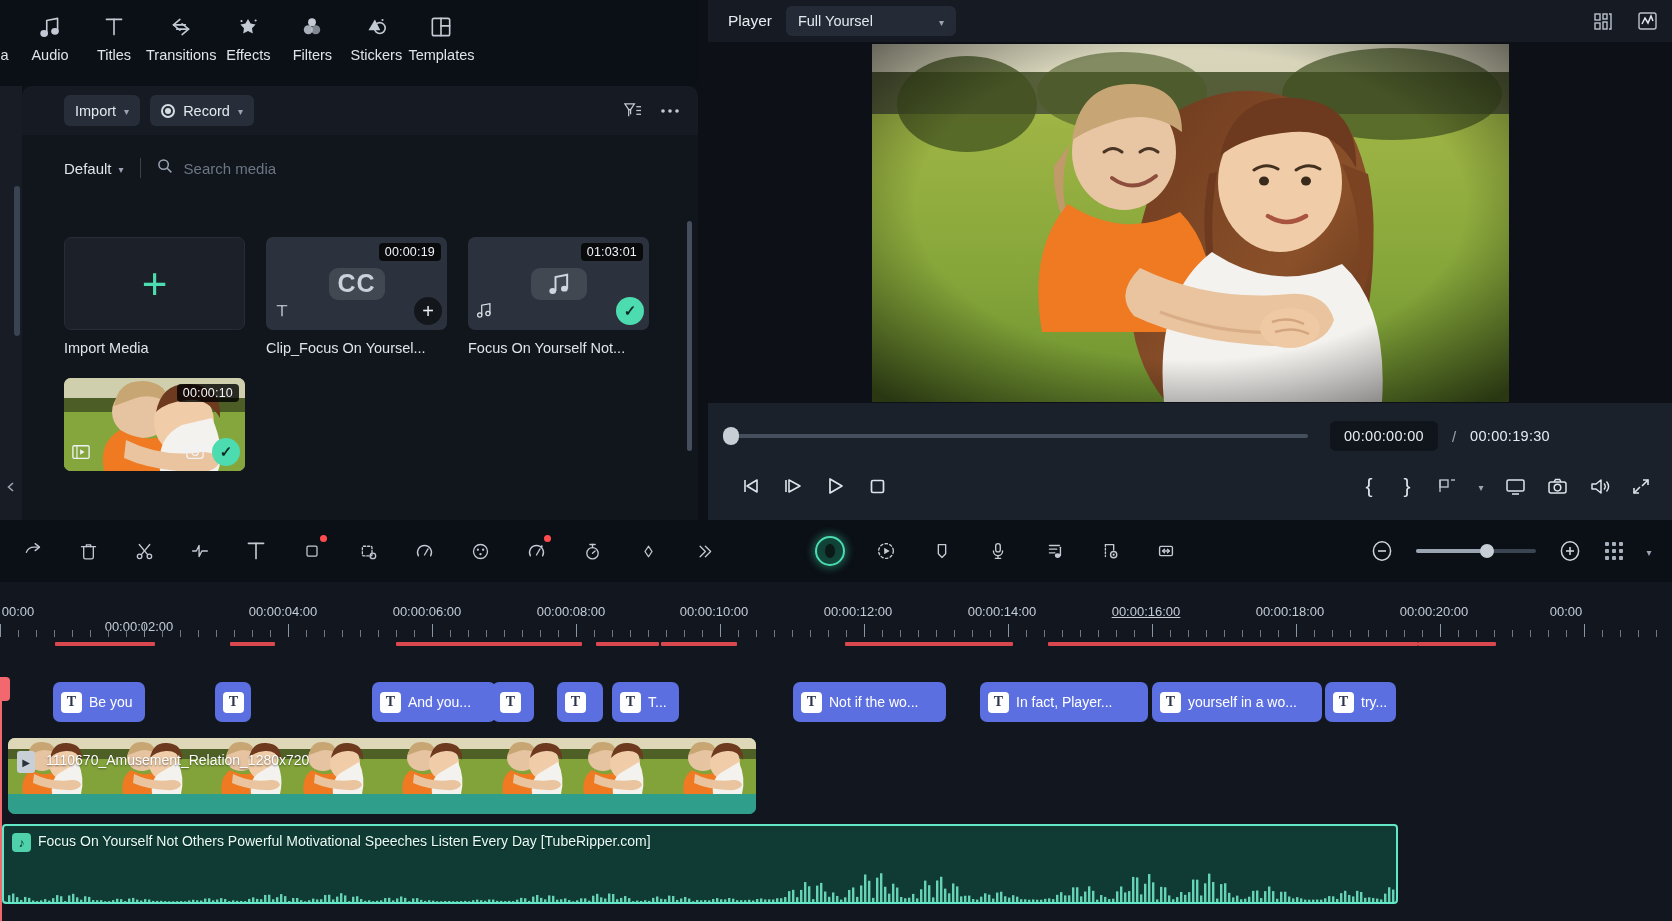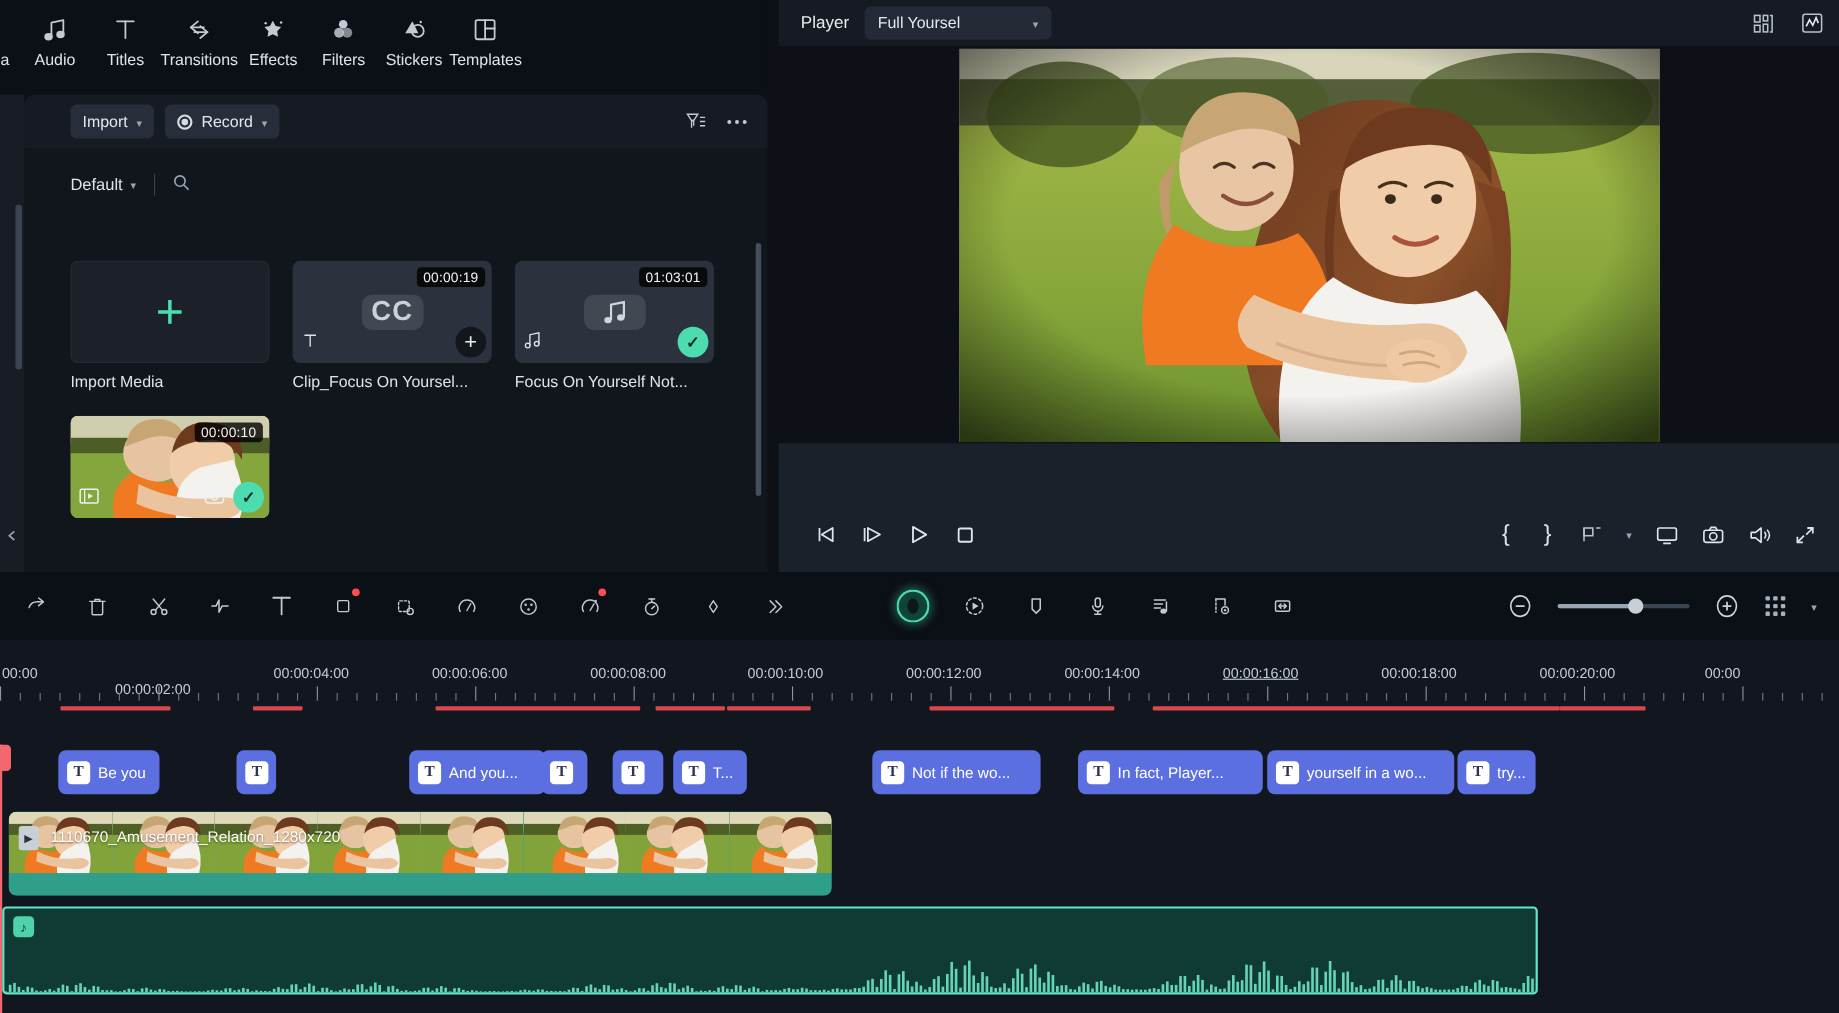--- a/index.html
+++ b/index.html
@@ -369,20 +369,21 @@
           <span class="chev">▾</span>
         </div>
         <div class="vline"></div>
         <div class="search-wrap">
           <span>
             <svg width="16" height="16" viewBox="0 0 16 16">
               <circle cx="6.6" cy="6.6" r="4.7" fill="none" stroke="#9aa4b2" stroke-width="1.5"></circle>
               <line x1="10.2" y1="10.2" x2="14.4" y2="14.4" stroke="#9aa4b2" stroke-width="1.5"></line>
             </svg>
           </span>
+          <input class="search-input" placeholder="Search media" style="">
         </div>
       </div>
     </div>
 
     <div class="media-grid" id="mediaGrid">
         <div class="cell">
           <div class="thumb import">
                <span class="plus-big">+</span>
              </div>
           <div class="cap">Import Media</div>
@@ -538,20 +539,28 @@
           <path d="M288 268 q80 30 160 16" fill="none" stroke="#d8ad87" stroke-width="3"></path>
           <ellipse cx="418" cy="284" rx="30" ry="20" fill="#efc9a3"></ellipse>
           <path d="M400 278 q16 -6 32 2" fill="none" stroke="#d3a57e" stroke-width="2.5"></path>
           <path d="M403 288 q18 -6 34 2" fill="none" stroke="#d3a57e" stroke-width="2.5"></path>
           <rect width="637" height="358" fill="url(#vig)"></rect>
         </svg>
       </div>
     </div>
 
     <div class="player-ctrl">
+      <div class="seek-row">
+        <div class="seek-bar">
+          <div class="seek-knob"></div>
+        </div>
+        <div class="tc-box">00:00:00:00</div>
+        <span class="tc-sep">/</span>
+        <span class="tc-total">00:00:19:30</span>
+      </div>
 
       <div class="ctrl-row">
         <div class="cbtn">
           <svg width="20" height="18" viewBox="0 0 20 18">
             <line x1="4" y1="3" x2="4" y2="15" stroke="#dfe4ea" stroke-width="1.6"></line>
             <polygon points="16,3 16,15 6,9" fill="none" stroke="#dfe4ea" stroke-width="1.6" stroke-linejoin="round"></polygon>
           </svg>
         </div>
         <div class="cbtn">
           <svg width="22" height="18" viewBox="0 0 22 18">
@@ -1061,20 +1070,21 @@
       <path d="M32 36 q18 9 38 6 q8 0 9 5 q-3 6 -14 5 q-21 -1 -34 -7z" fill="#e9c49e"></path>
     </svg></div>
         </div>
       <div class="vid-teal"></div>
       <div class="play-chip">▶</div>
       <div class="vid-name">1110670_Amusement_Relation_1280x720</div>
     </div>
 
     <div class="track-audio">
       <div class="aud-chip">♪</div>
+      <div class="aud-name">Focus On Yourself Not Others Powerful Motivational Speeches Listen Every Day [TubeRipper.com]</div>
       <svg class="wave" id="wave" viewBox="0 0 1396 44" preserveAspectRatio="none">
           <rect x="0" y="43.325" width="2.4" height="0.675" fill="#6fe4c4" opacity="0.9"></rect>
           <rect x="4" y="37.23064979276979" width="2.4" height="6.76935020723021" fill="#6fe4c4" opacity="0.9"></rect>
           <rect x="8" y="35.551377075541296" width="2.4" height="8.448622924458705" fill="#6fe4c4" opacity="0.9"></rect>
           <rect x="12" y="39.15765674842347" width="2.4" height="4.842343251576528" fill="#6fe4c4" opacity="0.9"></rect>
           <rect x="16" y="41.97809662511132" width="2.4" height="2.0219033748886788" fill="#6fe4c4" opacity="0.9"></rect>
           <rect x="20" y="38.935584673803206" width="2.4" height="5.0644153261967935" fill="#6fe4c4" opacity="0.9"></rect>
           <rect x="24" y="39.85652299397156" width="2.4" height="4.143477006028442" fill="#6fe4c4" opacity="0.9"></rect>
           <rect x="28" y="42.480065205896615" width="2.4" height="1.519934794103387" fill="#6fe4c4" opacity="0.9"></rect>
           <rect x="32" y="43.084364619397675" width="2.4" height="0.9156353806023282" fill="#6fe4c4" opacity="0.9"></rect>

